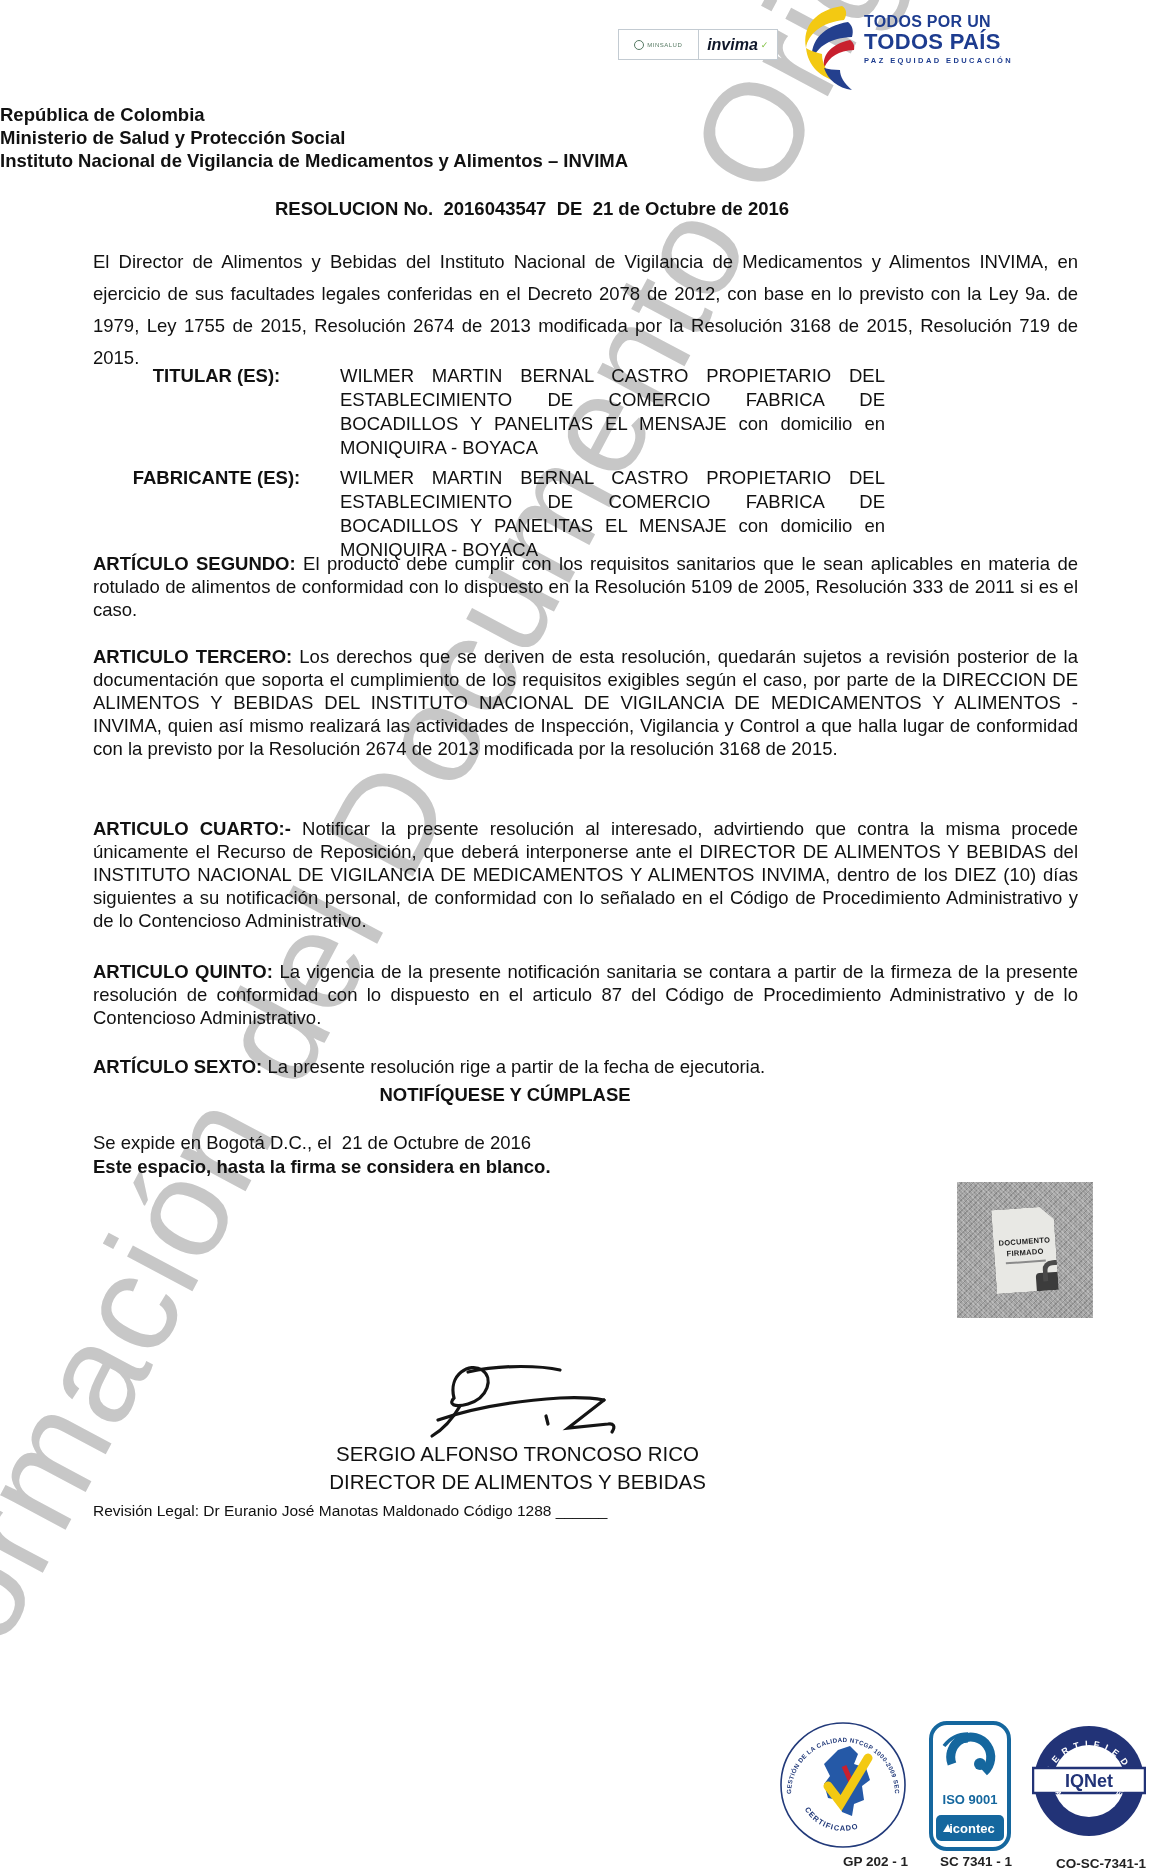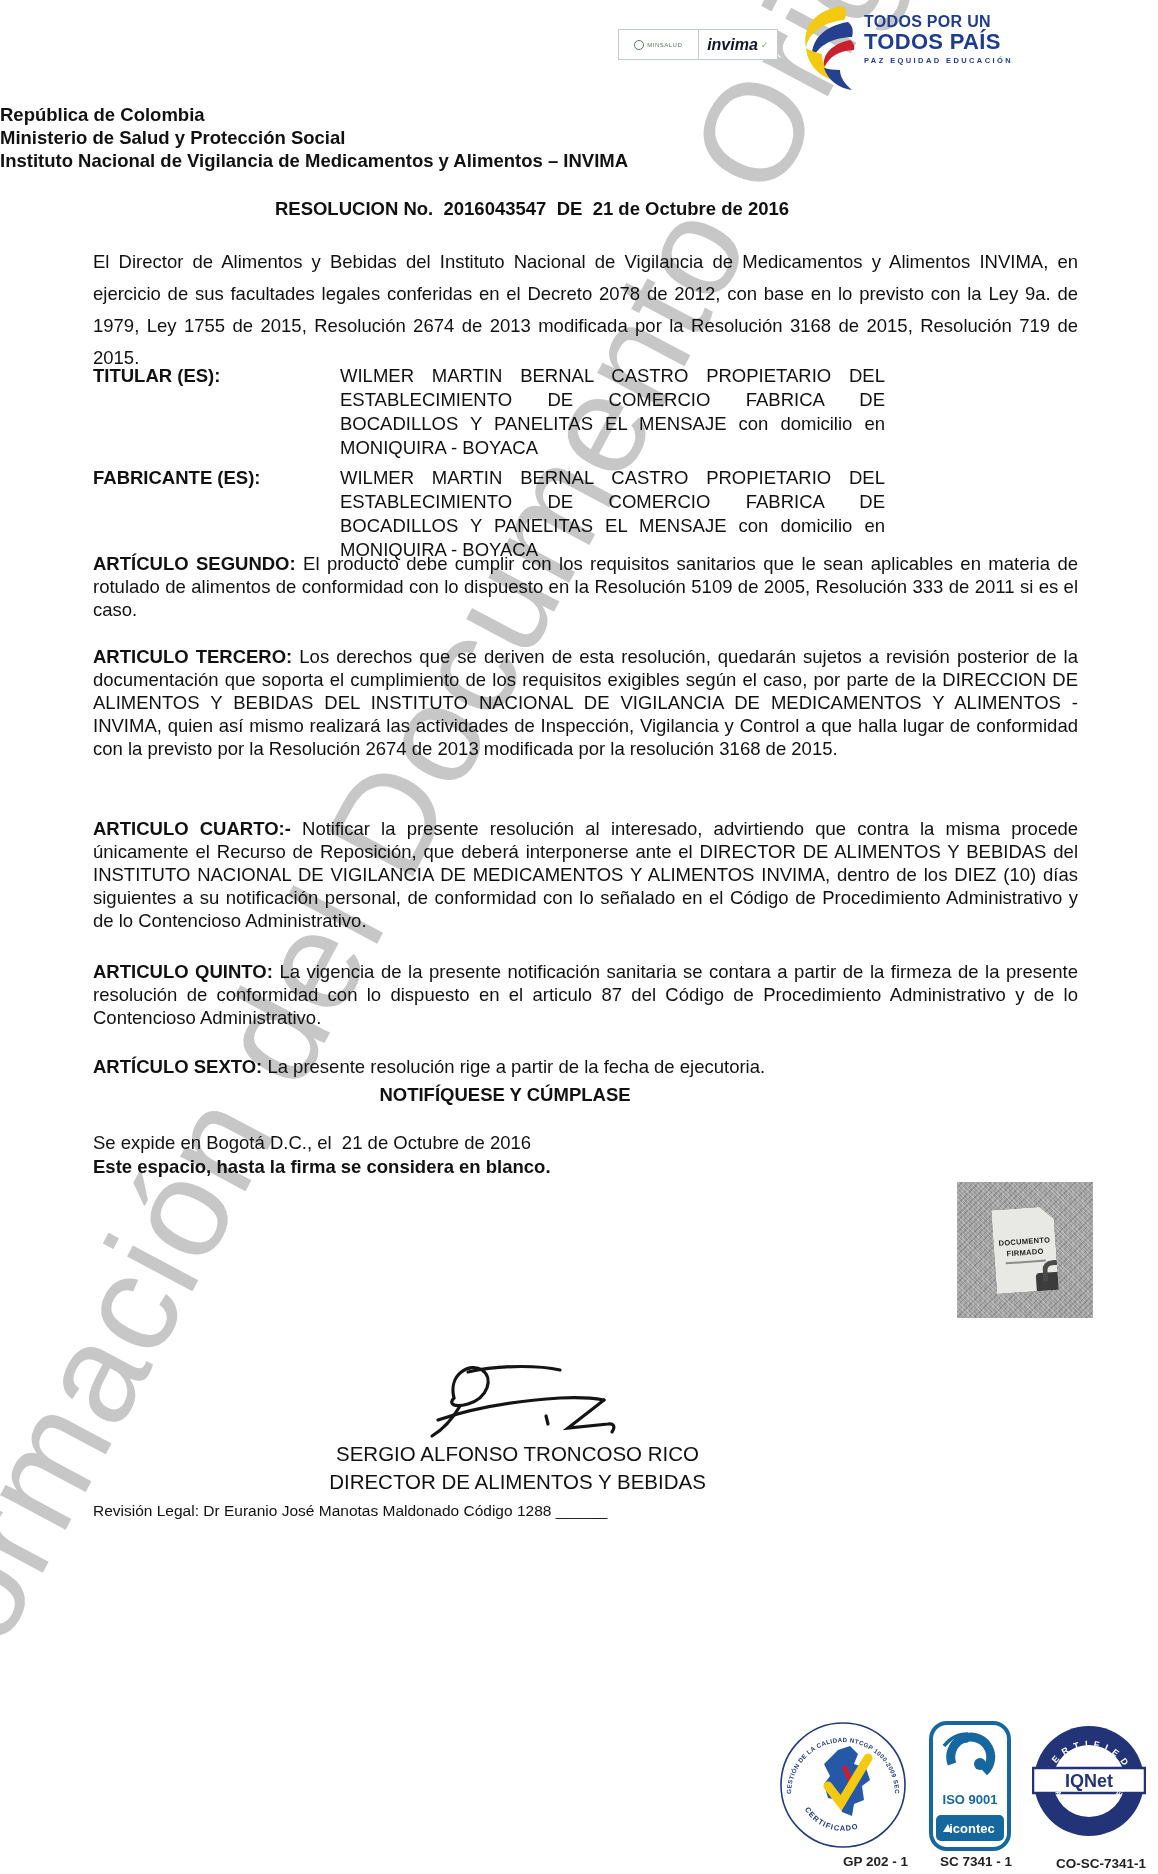--- a/index.html
+++ b/index.html
@@ -27,21 +27,21 @@
   
   .org-lines{left:0;top:103px;width:1010px;text-align:left;font-weight:bold;
              font-size:18.5px;line-height:23px;}
   .res-block{left:0;top:197px;width:1010px;text-align:center;font-weight:bold;
              font-size:18.5px;line-height:23px;padding-left:27px;}
   .pre{white-space:pre;}
   .body-copy{font-size:18.5px;line-height:32px;}
   .intro{left:93px;top:246px;width:985px;text-align:justify;}
   .parties{left:93px;top:364px;width:985px;line-height:24px;}
   .party-row{display:flex;margin-bottom:6px;}
-  .party-label{width:247px;font-weight:bold;flex:none;}
+  .party-label{width:247px;font-weight:bold;flex:none;text-align:center;}
   .party-val{width:545px;text-align:justify;}
   .art{position:absolute;left:93px;width:985px;text-align:justify;
        font-size:18.5px;line-height:23px;z-index:1;}
   .art b{white-space:nowrap;}
   .a-seg{top:533px;} .a-ter{top:626px;} .a-cua{top:798px;} .a-qui{top:941px;} .a-sex{top:1036px;}
   .notify{left:0;top:1083px;width:1010px;text-align:center;font-weight:bold;
           font-size:18.5px;line-height:23px;}
   .issued{left:93px;top:1131px;width:985px;font-size:18.5px;line-height:24px;}
   .issued .b{font-weight:bold;}
   

